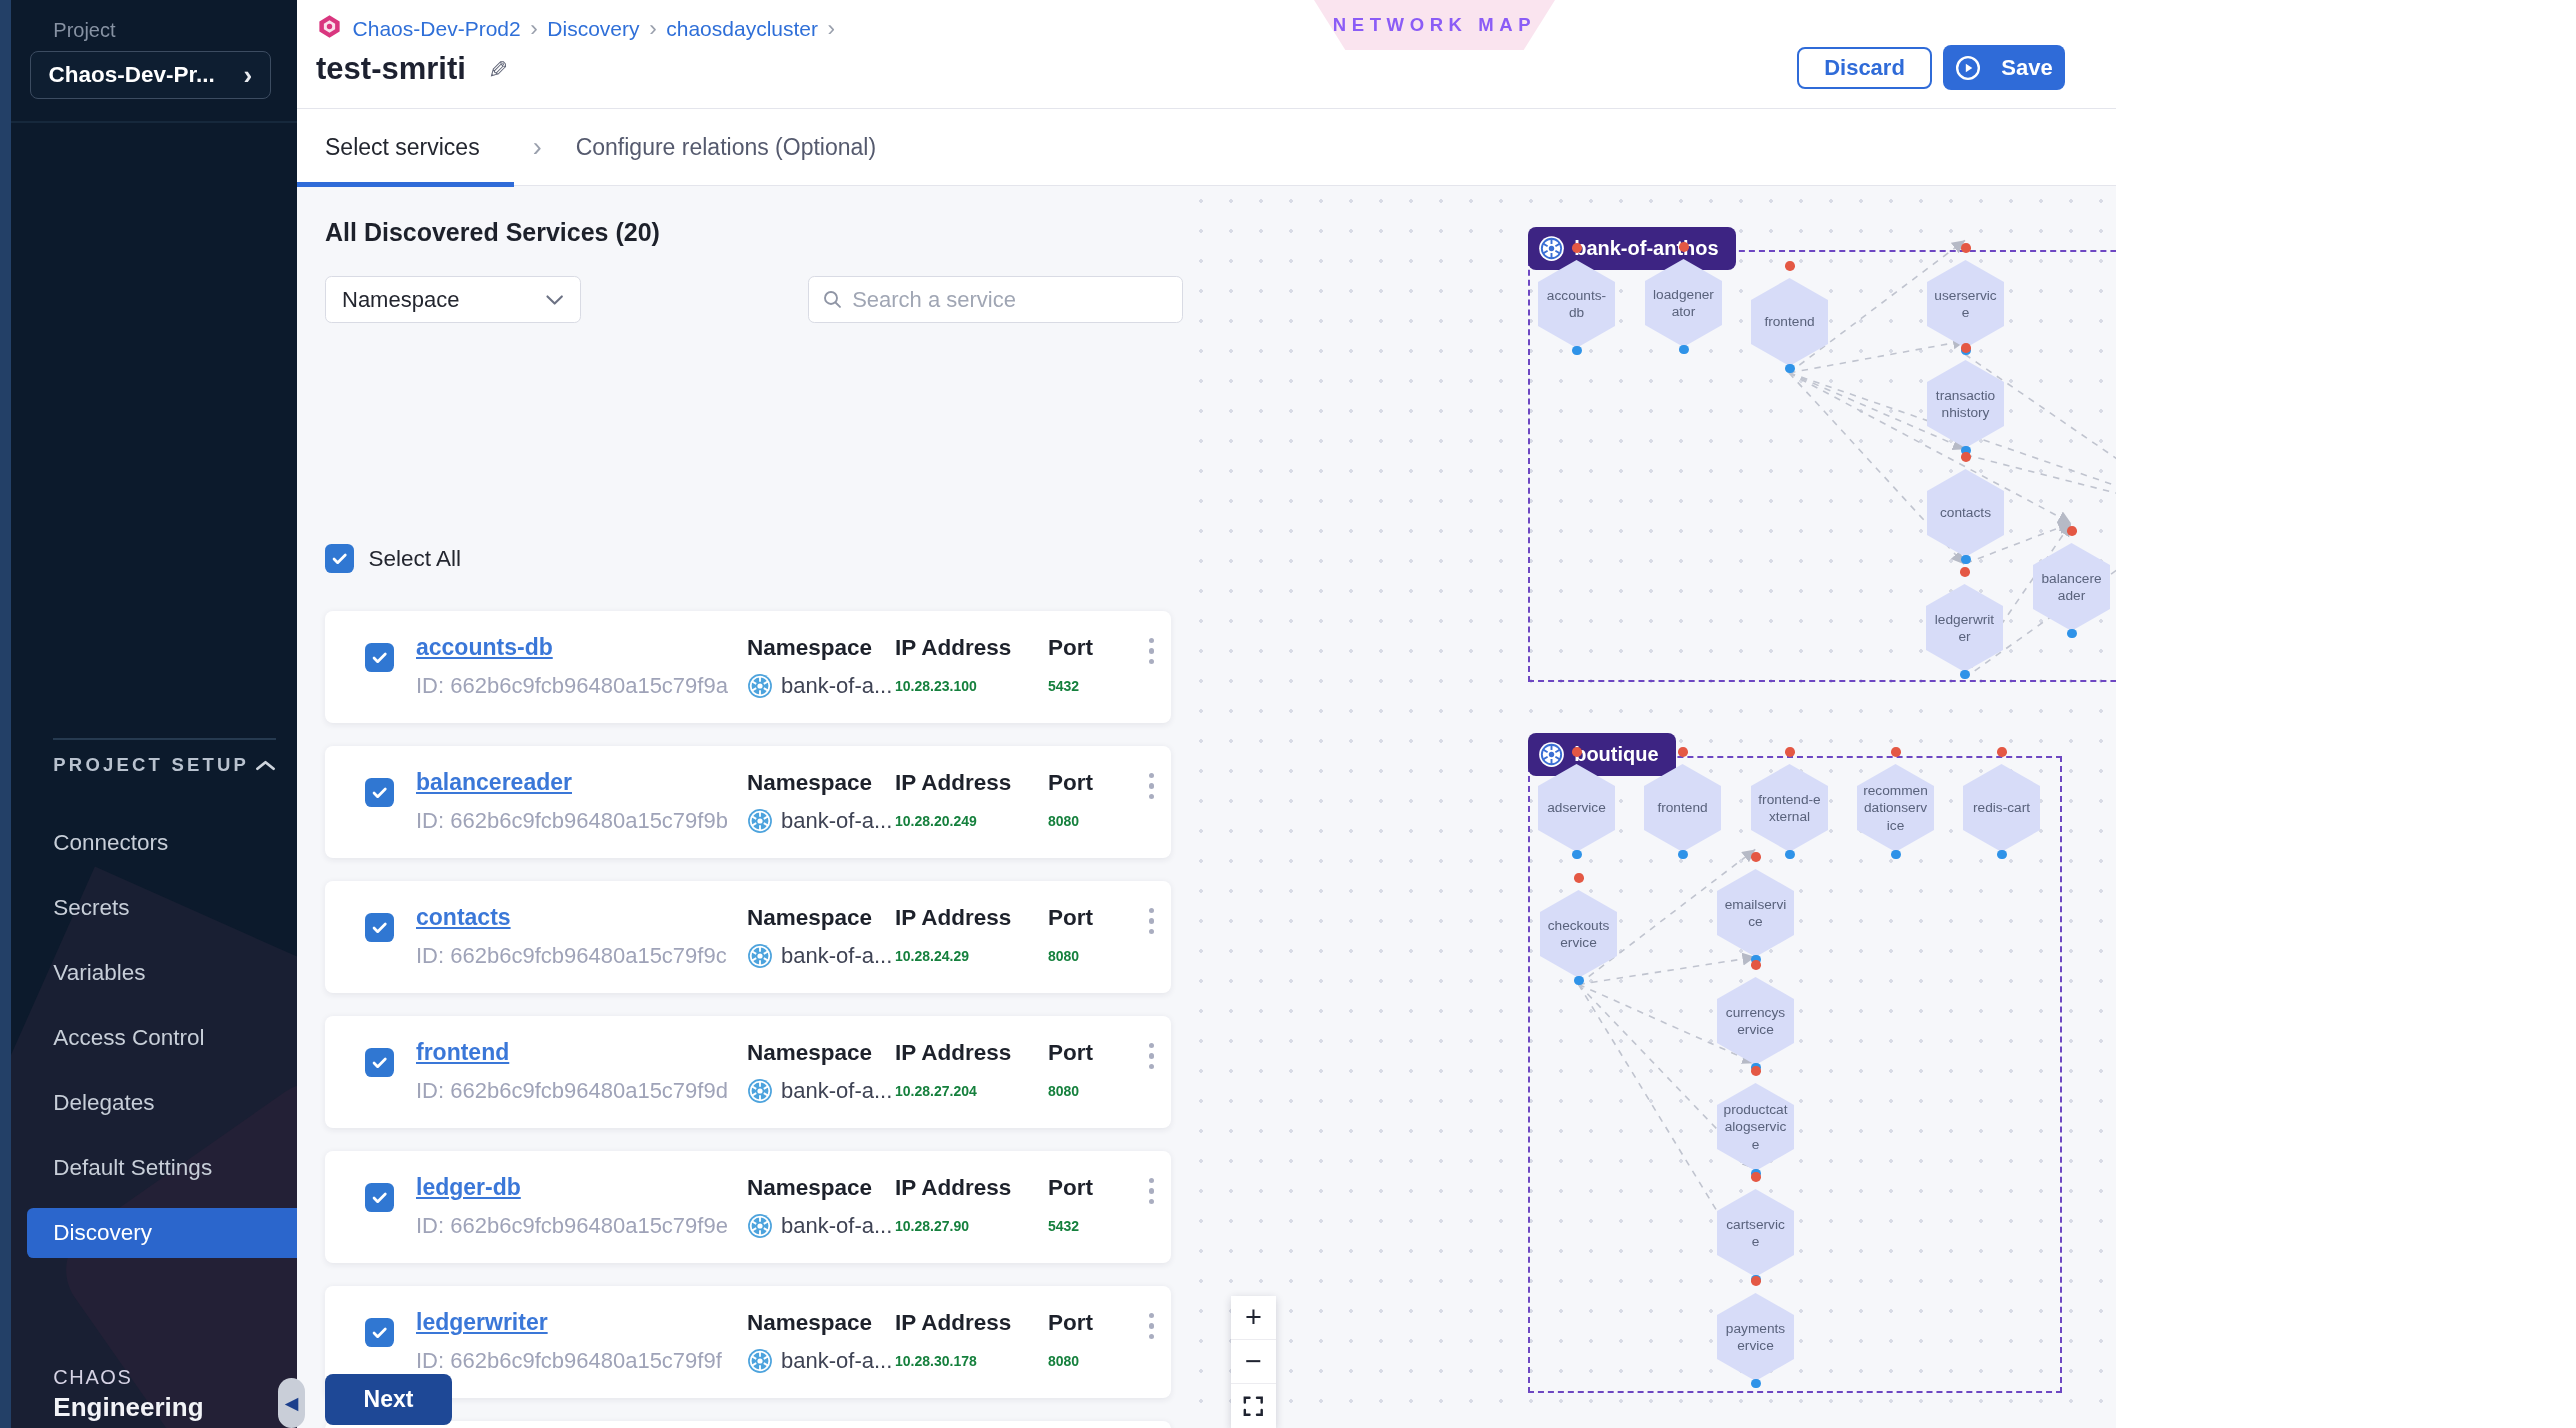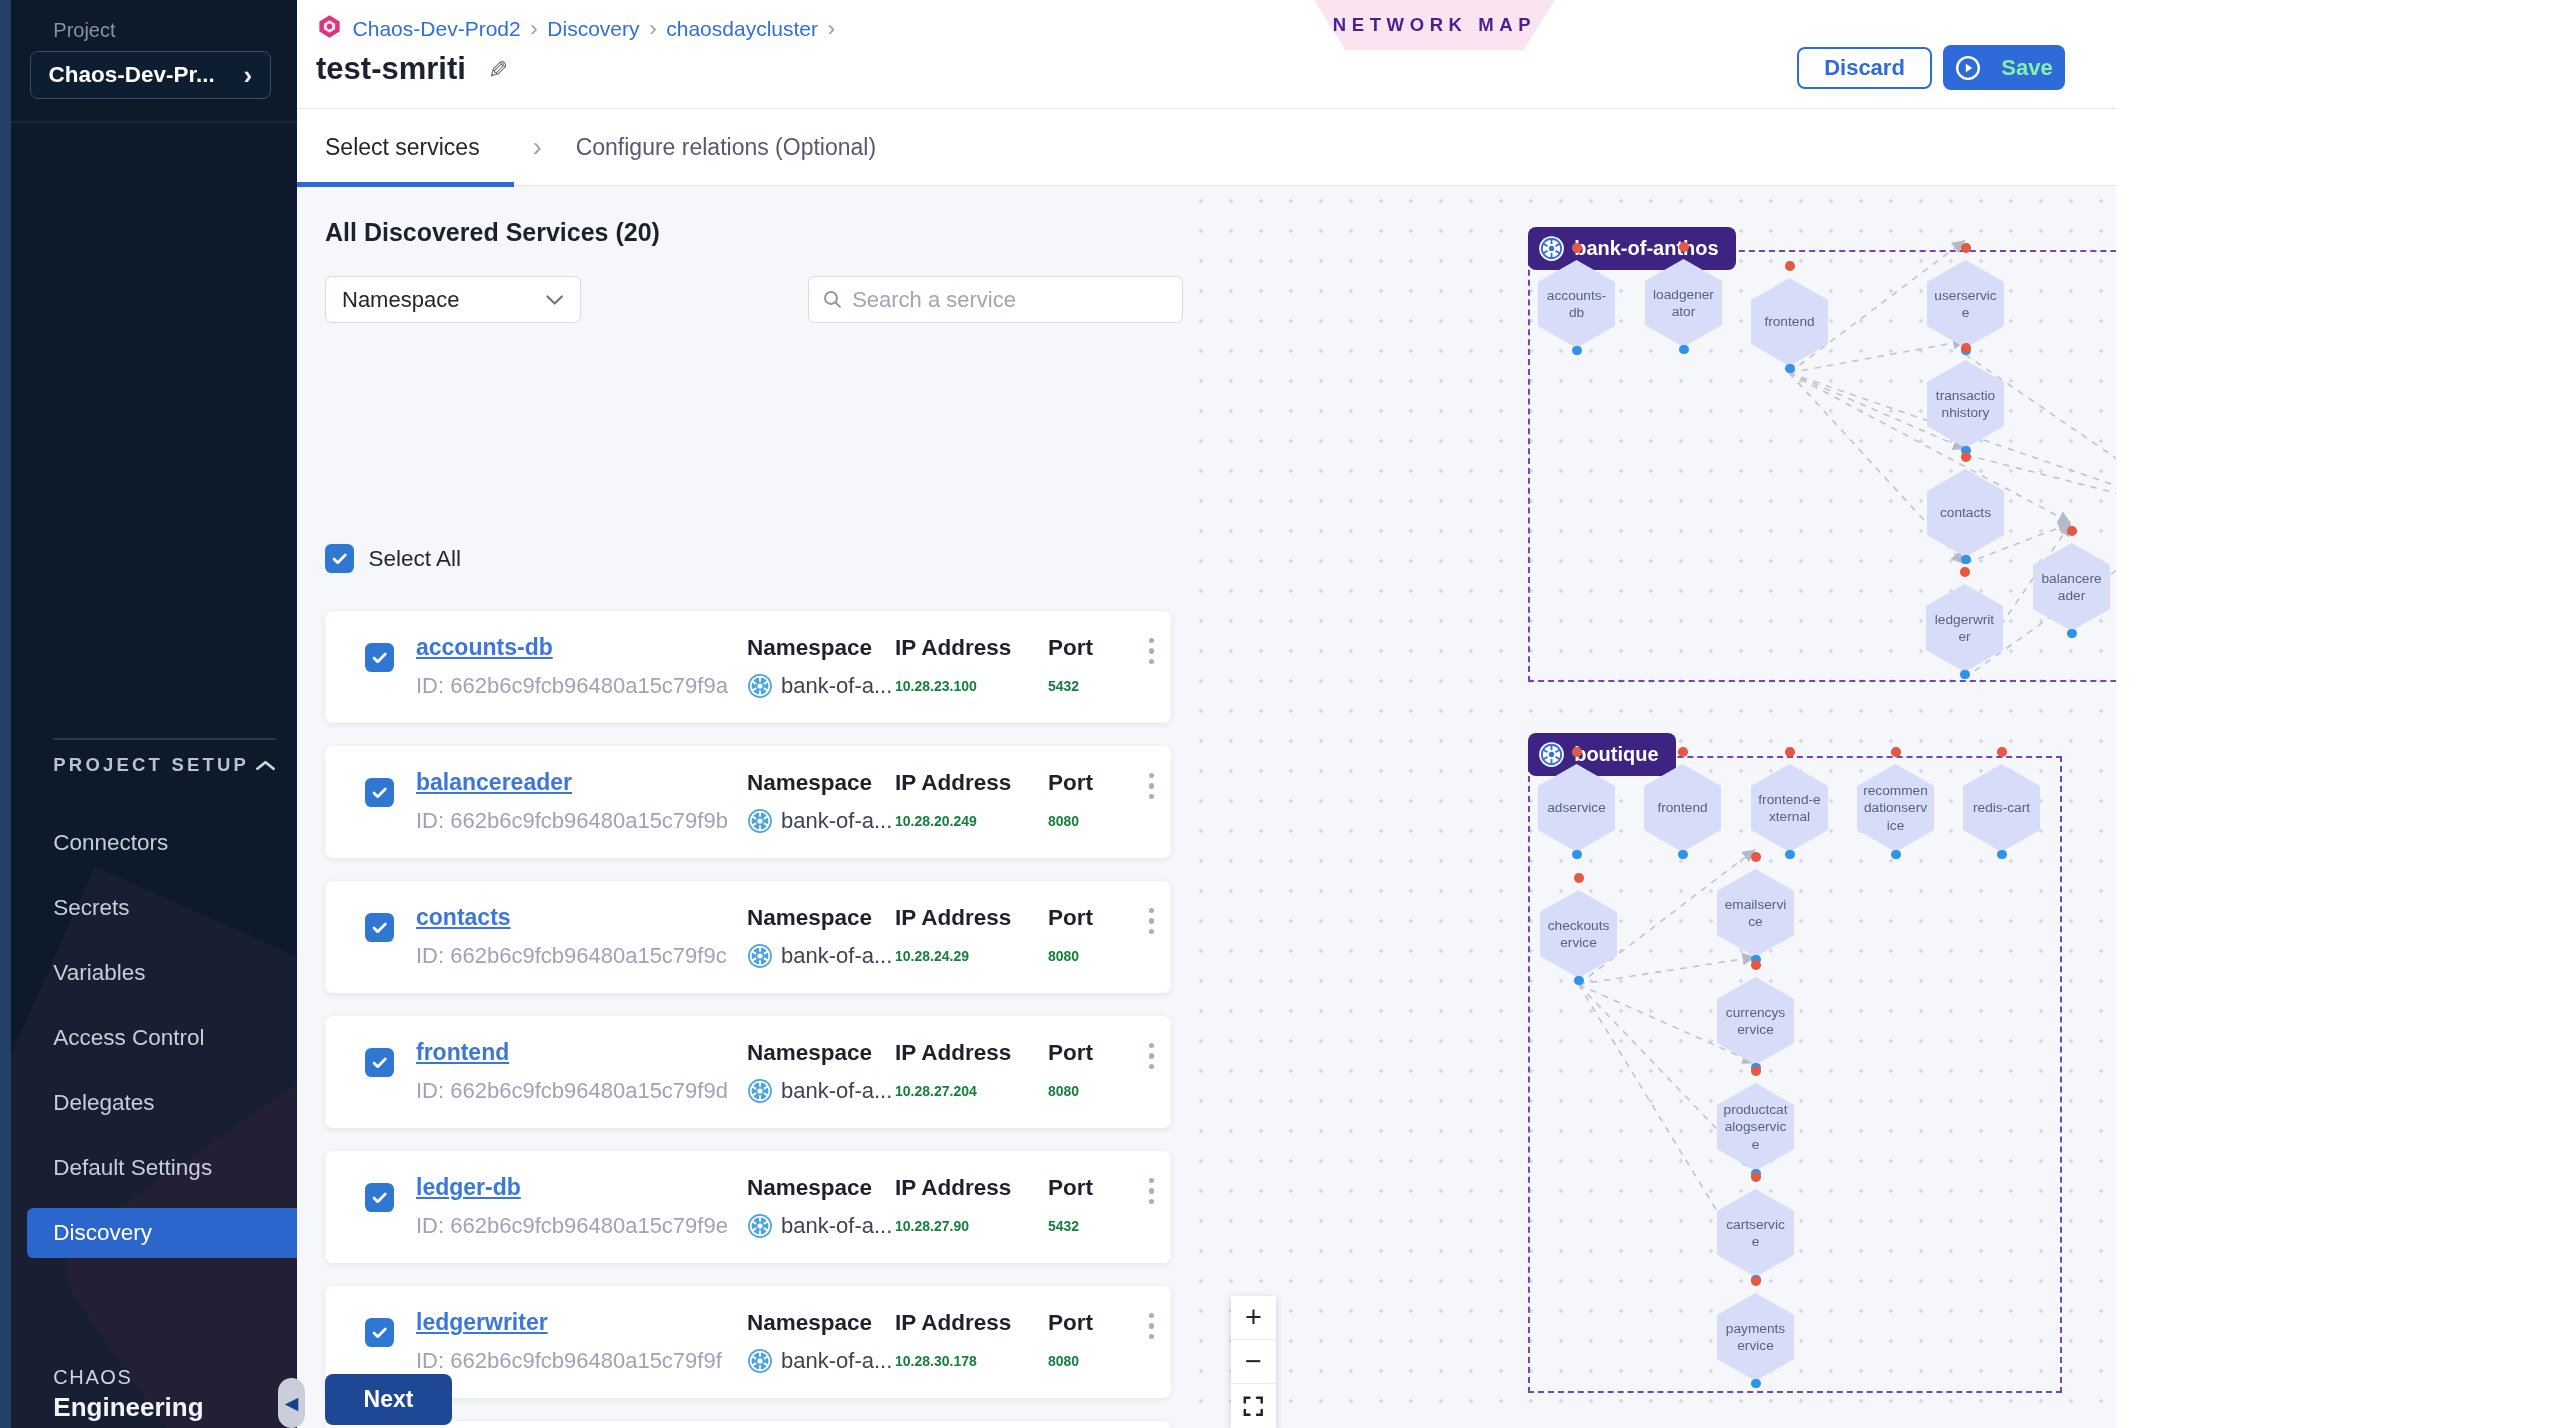--- a/index.html
+++ b/index.html
@@ -29,23 +29,23 @@
 
   
   .header { position:absolute; left:288px; top:0; right:0; height:109px; background:#fff; border-bottom:1.6px solid #e4e5ec; z-index:20; }
   .crumbs { position:absolute; left:28px; top:13px; display:flex; align-items:center; gap:9.6px; font-size:21px; }
   .crumb { color:#2f6fd8; cursor:pointer; text-decoration:none; }
   .crumb-sep { color:#9aa0ad; font-size:22.5px; }
   .title-row { position:absolute; left:28px; top:51px; display:flex; align-items:center; gap:21px; }
   .page-title { font-size:31px; font-weight:600; color:#1d2130; }
   .edit-pencil { font-size:24px; color:#606577; cursor:pointer; transform:rotate(90deg); }
   .btn-discard { position:absolute; right:184px; top:47px; width:135px; height:42px; background:#fff; border:2.4px solid #2f6bd8; border-radius:8px; color:#2f6bd8; font-size:22px; font-weight:600; display:flex; align-items:center; justify-content:center; cursor:pointer; }
-  .btn-save { position:absolute; right:51px; top:45px; width:122px; height:45px; background:#2f6bd8; border:none; border-radius:8px; color:#86efac; font-size:22px; font-weight:600; display:flex; align-items:center; justify-content:center; gap:20px; cursor:pointer; }
+  .btn-save { position:absolute; right:51px; top:45px; width:122px; height:45px; background:#2f6bd8; border:none; border-radius:8px; color:#ffffff; font-size:22px; font-weight:600; display:flex; align-items:center; justify-content:center; gap:20px; cursor:pointer; }
   .ribbon { position:absolute; left:1314px; top:0; width:241px; height:50px; background:#fae4ef; clip-path:polygon(0 0,100% 0,87% 100%,13% 100%); z-index:25; display:flex; align-items:center; justify-content:center; }
-  .ribbon span { color:#4c1d95; font-size:18.5px; font-weight:bold; letter-spacing:5.6px; }
+  .ribbon span { color:#8b5cf6; font-size:18.5px; font-weight:bold; letter-spacing:5.6px; }
 
   
   .tabbar { position:absolute; left:297px; top:109px; right:0; height:77px; background:#fff; border-bottom:1.6px solid #e4e5ec; z-index:20; display:flex; align-items:center; padding-left:28px; }
   .tab { font-size:23px; cursor:pointer; }
   .tab.active { color:#23262f; }
   .tab.inactive { color:#555a6e; }
   .tab-sep { color:#9aa0ad; font-size:27px; margin:0 34px 0 53px; }
   .tab-underline { position:absolute; left:0; bottom:-1.6px; width:217px; height:4.8px; background:#2f6bd8; }
 
   

